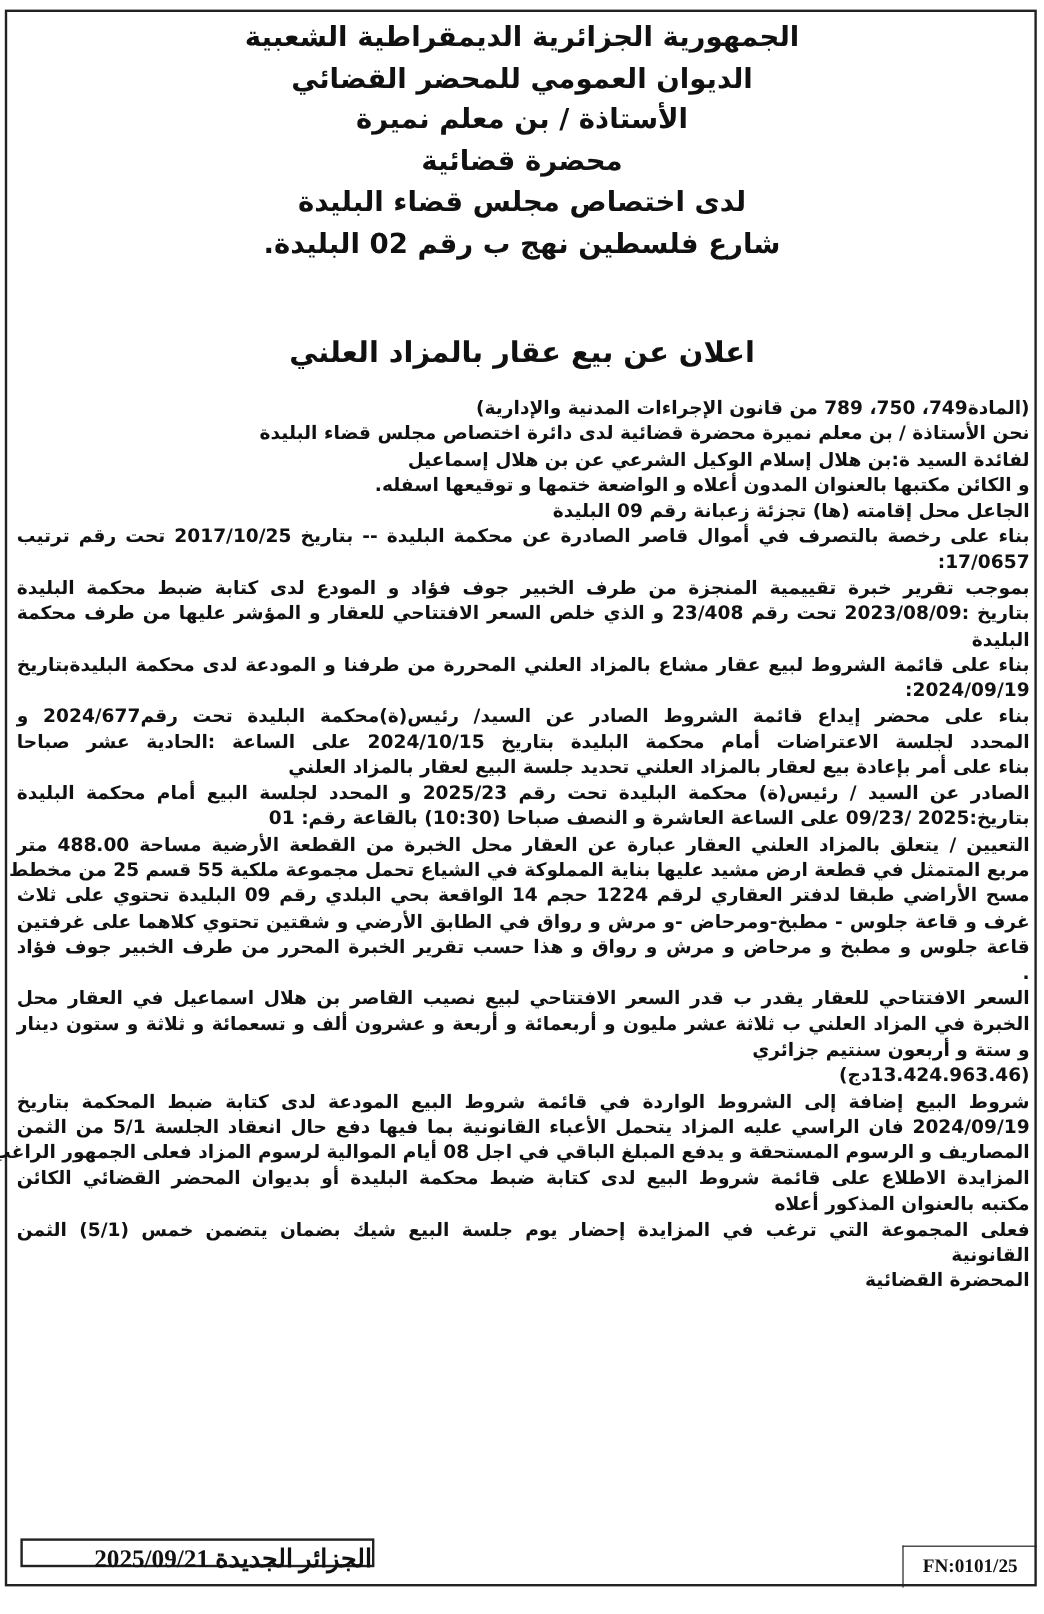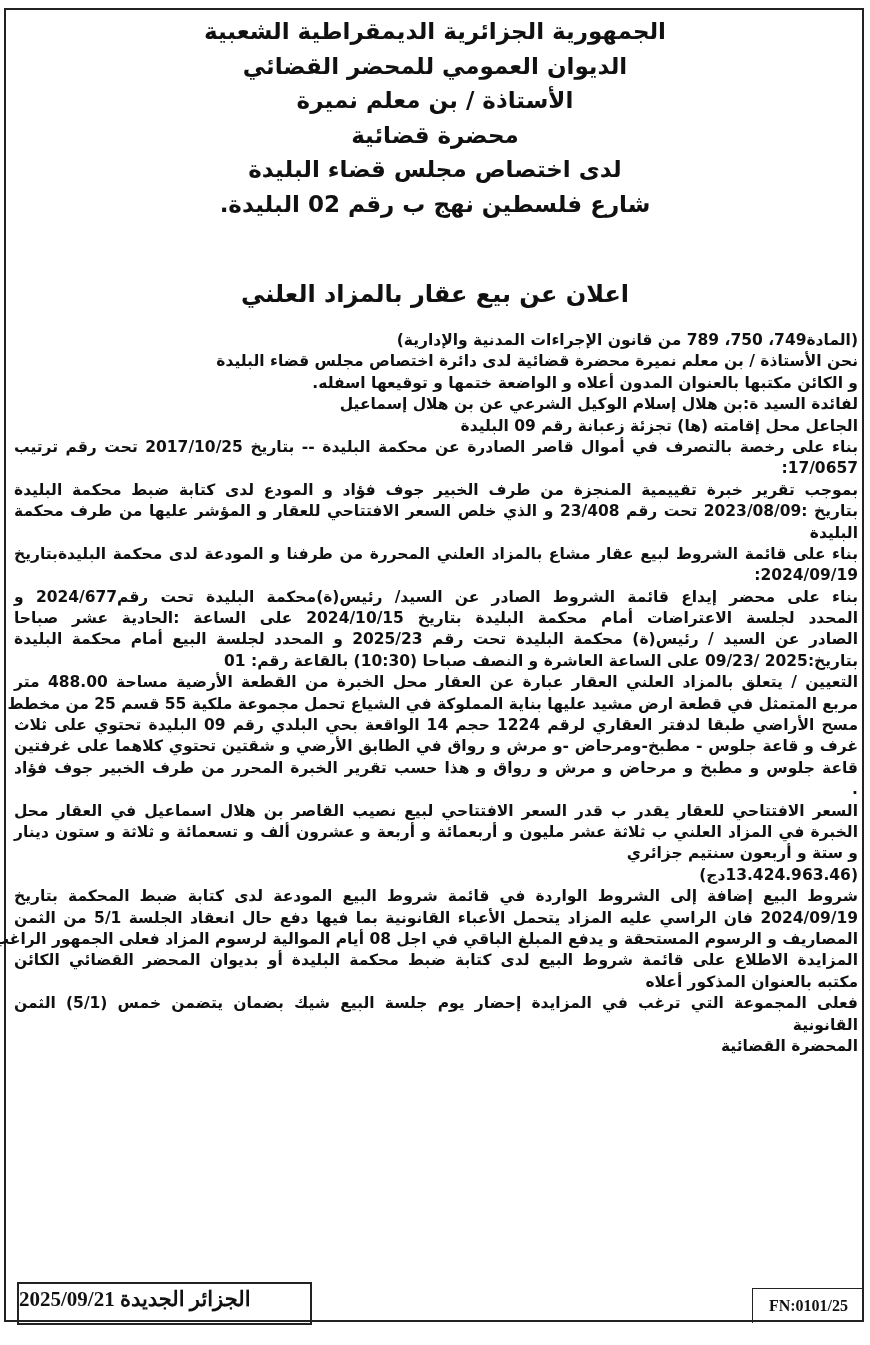--- a/index.html
+++ b/index.html
@@ -7,22 +7,22 @@
          font-family:"DejaVu Sans", sans-serif; color:#111; }
   .frame { position:absolute; left:4px; top:8px; width:860px; height:1314px;
            border:2px solid #222; box-sizing:border-box; }
   .header { position:absolute; left:0; right:0; top:14px; text-align:center; direction:rtl; }
   .header .hl { font-weight:bold; font-size:23px; line-height:34.5px; height:34.5px; white-space:nowrap; }
   .title { position:absolute; left:0; right:0; top:276px; text-align:center; direction:rtl;
            font-weight:bold; font-size:24px; line-height:36px; }
   .body { position:absolute; left:14px; right:12px; top:330px; direction:rtl; text-align:right; }
   .body .ln { font-weight:bold; font-size:15.5px; line-height:21.4px; height:21.4px; white-space:nowrap; overflow:visible; }
   .body .ln.just { text-align:justify; text-align-last:justify; }
-  .date-box { position:absolute; left:17px; top:1282px; width:295px; height:43px; box-sizing:border-box;
-              border:2px solid #222; direction:rtl; text-align:left; font-weight:bold;
+  .date-box { position:absolute; left:17px; top:1282px; width:295px; height:24px; box-sizing:border-box;
+              border:2px solid #222; direction:rtl; text-align:right; font-weight:bold;
               font-family:"Liberation Serif", serif; font-size:21px; line-height:30px; }
   .fn-box { position:absolute; left:752px; top:1288px; width:112px; height:35px; box-sizing:border-box;
             border-left:1.5px solid #222; border-top:1.5px solid #222;
             text-align:center; font-weight:bold; font-family:"Liberation Serif", serif;
             font-size:16px; line-height:33px; }
 </style>
 </head>
 <body>
 
 <div class="frame"></div>
@@ -34,32 +34,33 @@
   <div class="hl">محضرة قضائية</div>
   <div class="hl">لدى اختصاص مجلس قضاء البليدة</div>
   <div class="hl">شارع فلسطين نهج ب رقم 02 البليدة.</div>
 </div>
 
 <div class="title">اعلان عن بيع عقار بالمزاد العلني</div>
 
 <div class="body">
   <div class="ln">(المادة749، 750، 789 من قانون الإجراءات المدنية والإدارية)</div>
   <div class="ln">نحن الأستاذة / بن معلم نميرة محضرة قضائية لدى دائرة اختصاص مجلس قضاء البليدة</div>
+  <div class="ln">لفائدة السيد ة:بن هلال إسلام الوكيل الشرعي عن بن هلال إسماعيل</div>
   <div class="ln">و الكائن مكتبها بالعنوان المدون أعلاه و الواضعة ختمها و توقيعها اسفله.</div>
-  <div class="ln">لفائدة السيد ة:بن هلال إسلام الوكيل الشرعي عن بن هلال إسماعيل</div>
   <div class="ln">الجاعل محل إقامته (ها) تجزئة زعبانة رقم 09 البليدة</div>
   <div class="ln just">بناء على رخصة بالتصرف في أموال قاصر الصادرة عن محكمة البليدة -- بتاريخ 2017/10/25 تحت رقم ترتيب</div>
   <div class="ln">17/0657:</div>
   <div class="ln just">بموجب تقرير خبرة تقييمية المنجزة من طرف الخبير جوف فؤاد و المودع لدى كتابة ضبط محكمة البليدة</div>
   <div class="ln just">بتاريخ :2023/08/09 تحت رقم 23/408 و الذي خلص السعر الافتتاحي للعقار و المؤشر عليها من طرف محكمة</div>
   <div class="ln">البليدة</div>
   <div class="ln just">بناء على قائمة الشروط لبيع عقار مشاع بالمزاد العلني المحررة من طرفنا و المودعة لدى محكمة البليدةبتاريخ</div>
   <div class="ln">2024/09/19:</div>
   <div class="ln just">بناء على محضر إيداع قائمة الشروط الصادر عن السيد/ رئيس(ة)محكمة البليدة تحت رقم2024/677 و</div>
   <div class="ln just">المحدد لجلسة الاعتراضات أمام محكمة البليدة بتاريخ 2024/10/15 على الساعة :الحادية عشر صباحا</div>
+  <div class="ln">بناء على أمر بإعادة بيع لعقار بالمزاد العلني تحديد جلسة البيع لعقار بالمزاد العلني</div>
   <div class="ln just">الصادر عن السيد / رئيس(ة) محكمة البليدة تحت رقم 2025/23 و المحدد لجلسة البيع أمام محكمة البليدة</div>
   <div class="ln">بتاريخ:2025 /09/23 على الساعة العاشرة و النصف صباحا (10:30) بالقاعة رقم: 01</div>
   <div class="ln just">التعيين / يتعلق بالمزاد العلني العقار عبارة عن العقار محل الخبرة من القطعة الأرضية مساحة 488.00 متر</div>
   <div class="ln just">مربع المتمثل في قطعة ارض مشيد عليها بناية المملوكة في الشياع تحمل مجموعة ملكية 55 قسم 25 من مخطط</div>
   <div class="ln just">مسح الأراضي طبقا لدفتر العقاري لرقم 1224 حجم 14 الواقعة بحي البلدي رقم 09 البليدة تحتوي على ثلاث</div>
   <div class="ln just">غرف و قاعة جلوس - مطبخ-ومرحاض -و مرش و رواق في الطابق الأرضي و شقتين تحتوي كلاهما على غرفتين</div>
   <div class="ln just">قاعة جلوس و مطبخ و مرحاض و مرش و رواق و هذا حسب تقرير الخبرة المحرر من طرف الخبير جوف فؤاد</div>
   <div class="ln">.</div>
   <div class="ln just">السعر الافتتاحي للعقار يقدر ب قدر السعر الافتتاحي لبيع نصيب القاصر بن هلال اسماعيل في العقار محل</div>
   <div class="ln just">الخبرة في المزاد العلني ب ثلاثة عشر مليون و أربعمائة و أربعة و عشرون ألف و تسعمائة و ثلاثة و ستون دينار</div>

